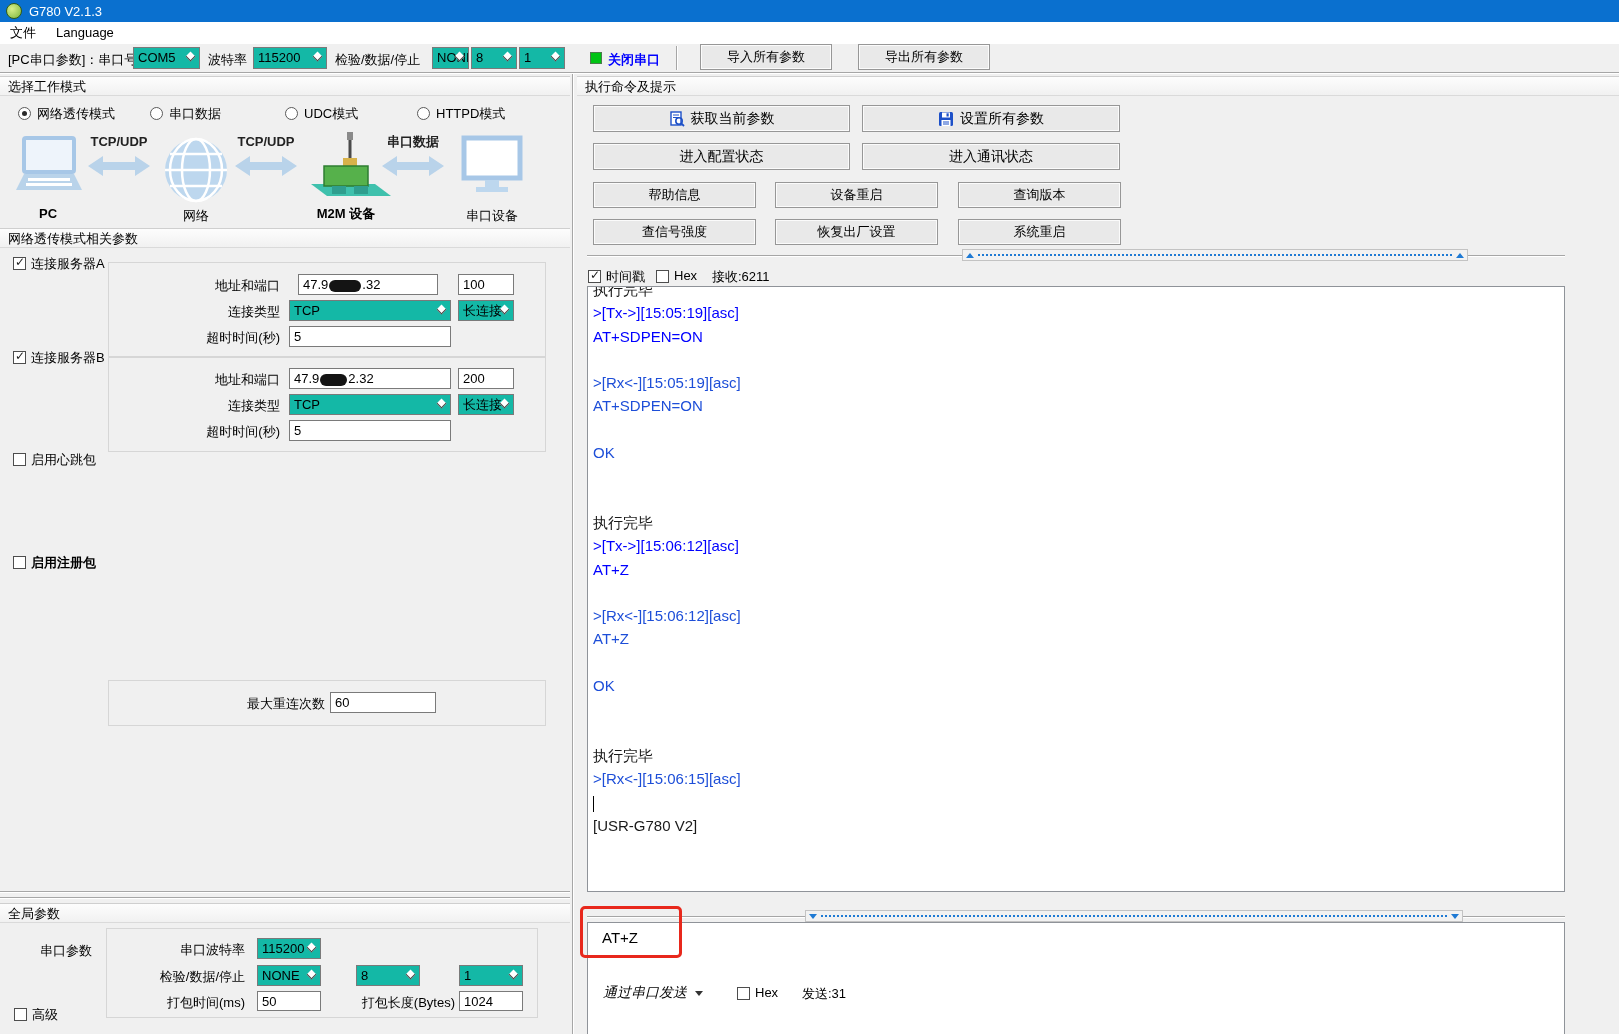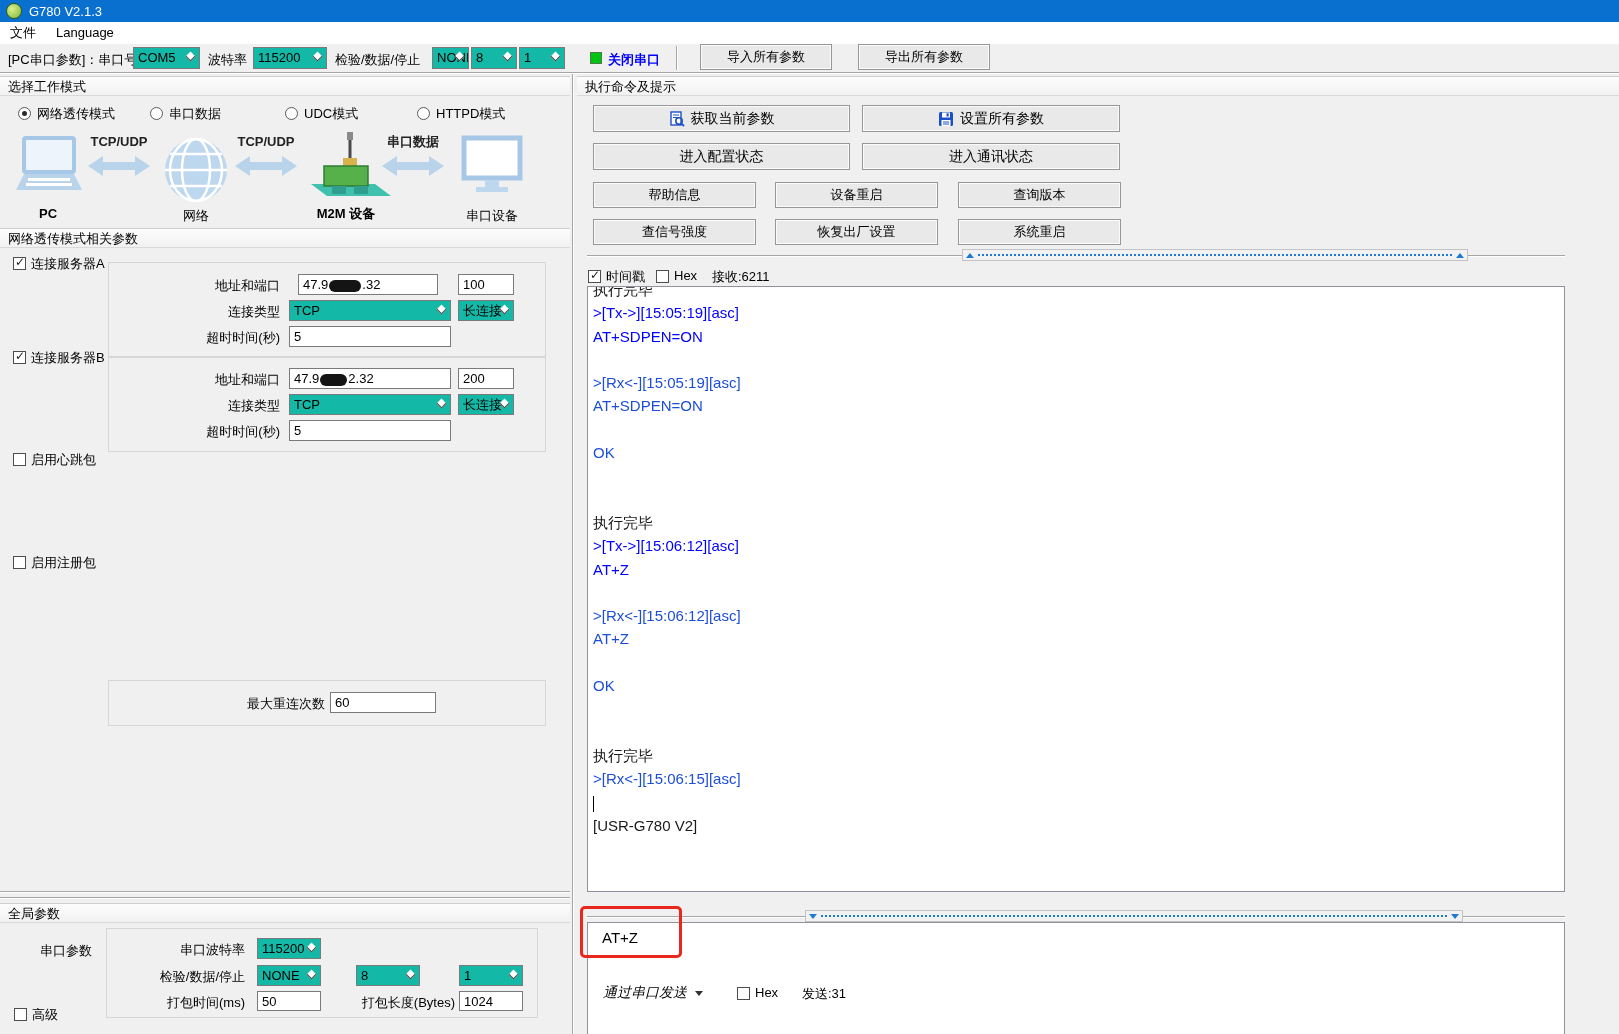--- a/index.html
+++ b/index.html
@@ -168,21 +168,21 @@
   <div class="abs input" style="left:458px;top:368px;width:56px;">200</div>
   <span class="abs lblr" style="left:150px;top:397px;width:130px;">连接类型</span>
   <div class="abs combo" style="left:289px;top:394px;width:162px;height:21px;line-height:19px;">TCP</div>
   <div class="abs combo" style="left:458px;top:394px;width:56px;height:21px;line-height:19px;padding-right:12px;">长连接</div>
   <span class="abs lblr" style="left:150px;top:423px;width:130px;">超时时间(秒)</span>
   <div class="abs input" style="left:289px;top:420px;width:162px;">5</div>
 
   <span class="abs cb" style="left:13px;top:453px;"></span>
   <span class="abs lbl" style="left:31px;top:451px;">启用心跳包</span>
   <span class="abs cb" style="left:13px;top:556px;"></span>
-  <span class="abs lbl" style="left:31px;top:554px;">启用注册包</span>
+  <span class="abs lbl" style="left:31px;top:554px;font-weight:bold;">启用注册包</span>
 
   <div class="abs group" style="left:108px;top:680px;width:438px;height:46px;"></div>
   <span class="abs lblr" style="left:225px;top:695px;width:100px;">最大重连次数</span>
   <div class="abs input" style="left:330px;top:692px;width:106px;">60</div>
 
   <div class="abs groove" style="left:0;top:891px;width:570px;"></div>
   <div class="abs groove" style="left:0;top:897px;width:570px;"></div>
   <div class="abs hdr" style="left:0;top:903px;width:570px;">全局参数</div>
   <span class="abs lbl" style="left:40px;top:942px;">串口参数</span>
   <div class="abs group" style="left:106px;top:928px;width:432px;height:90px;"></div>

